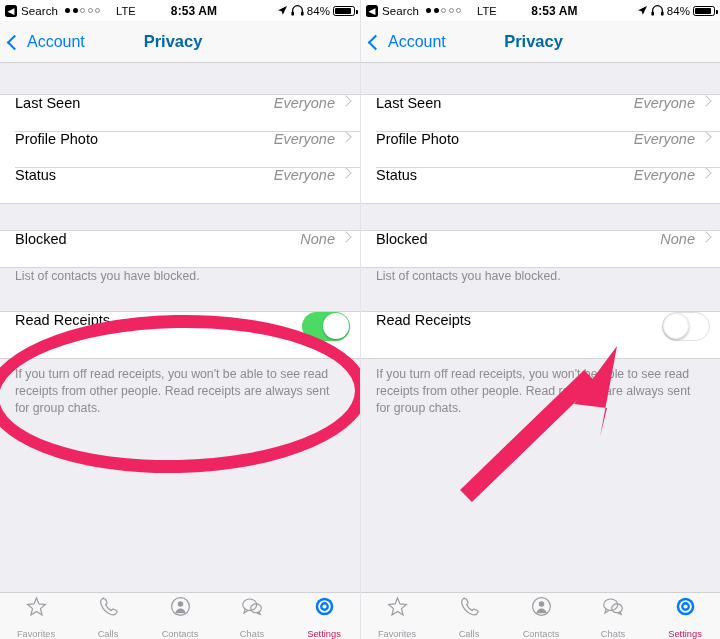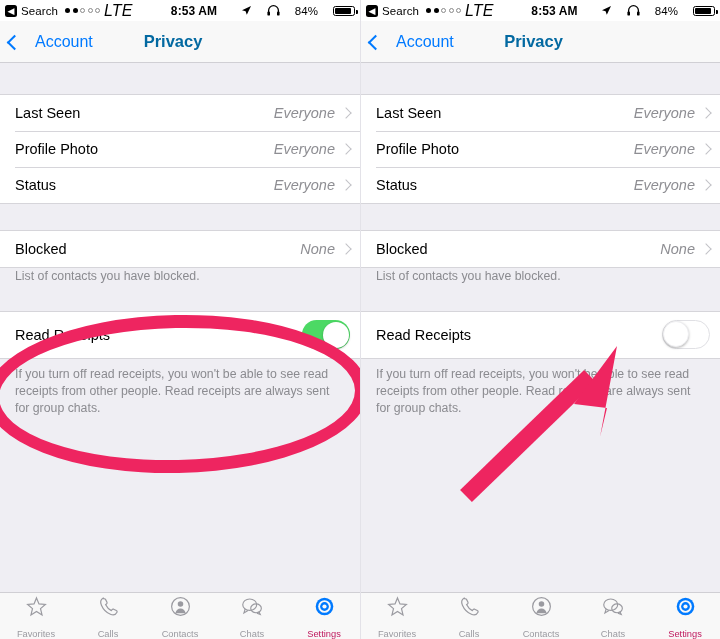--- a/index.html
+++ b/index.html
@@ -40,50 +40,50 @@
   .sb-backbox {
     width: 12px; height: 12px; border-radius: 2.5px;
     background: #000; color: #fff;
     font-size: 9px; line-height: 12px; text-align: center;
     font-family: "DejaVu Sans", sans-serif;
   }
   .sb-dots { display: flex; align-items: center; gap: 2.5px; margin-left: 3px; }
   .sb-dot { width: 5px; height: 5px; border-radius: 50%; }
   .sb-dot.on  { background: #000; }
   .sb-dot.off { background: transparent; border: 1px solid #8a8a8a; box-sizing: border-box; }
-  .sb-lte { margin-left: 0; font-size: 16px; font-style: italic; }
+  .sb-lte { margin-left: 12px; font-size: 11px; }
   .sb-center {
     position: absolute; left: 0; right: 0; top: 0; height: 21px;
     display: flex; align-items: center; justify-content: center;
     font-weight: bold; font-size: 12px; margin-left: 28px;
   }
   .sb-right {
     position: absolute; right: 5px; top: 0; height: 21px;
-    display: flex; align-items: center; gap: 15px;
+    display: flex; align-items: center; gap: 3px;
   }
   .sb-batt {
     width: 22px; height: 10px; border: 1.2px solid #000; border-radius: 2.5px;
     position: relative; padding: 1px;
   }
   .sb-batt::after {
     content:""; position:absolute; right:-3.5px; top:3px;
     width:2px; height:4px; background:#000; border-radius:0 1px 1px 0;
   }
   .sb-batt i { display:block; height:100%; width:88%; background:#000; border-radius:1px; }
 
   
   .navbar {
     position: relative;
     height: 42px;
     background: #F8F8F8;
     border-bottom: .5px solid #d0cfd4;
     display: flex; align-items: center;
   }
   .nav-back {
-    display: flex; align-items: center; gap: 19px;
+    display: flex; align-items: center; gap: 11px;
     margin-left: 7px; color: #007AFF; font-size: 16px;
   }
   .nav-chev {
     width: 9px; height: 16px; position: relative; display: inline-block;
   }
   .nav-chev::before {
     content:""; position:absolute; left:2px; top:3px;
     width: 9px; height: 9px;
     border-left: 2.6px solid #007AFF; border-bottom: 2.6px solid #007AFF;
     transform: rotate(45deg);
@@ -93,21 +93,21 @@
     text-align: center;
     font-size: 16.5px; font-weight: bold; color: #0369a1;
     padding-right: 14px;
   }
 
   
   .content { position: relative; height: 529px; background: #EFEEF3; }
   .spacer-top { height: 31px; }
   .group { background: #ffffff; border-top: .5px solid #d6d5da; border-bottom: .5px solid #d6d5da; }
   .row {
-    height: 36px; display: flex; align-items: center;
+    height: 36px; display: flex; align-items: flex-start;
     padding-left: 15px; padding-right: 10px;
     position: relative; background: #ffffff;
   }
   .row + .row::before {
     content:""; position:absolute; left:15px; right:0; top:0;
     height: .5px; background: #d6d5da;
   }
   .row-label { font-size: 14.5px; color: #000; flex: 1; }
   .row-value { font-size: 14.5px; color: #8E8E93; margin-right: 7px; font-style: italic; }
   .row-chev { width: 8px; height: 13px; position: relative; }

